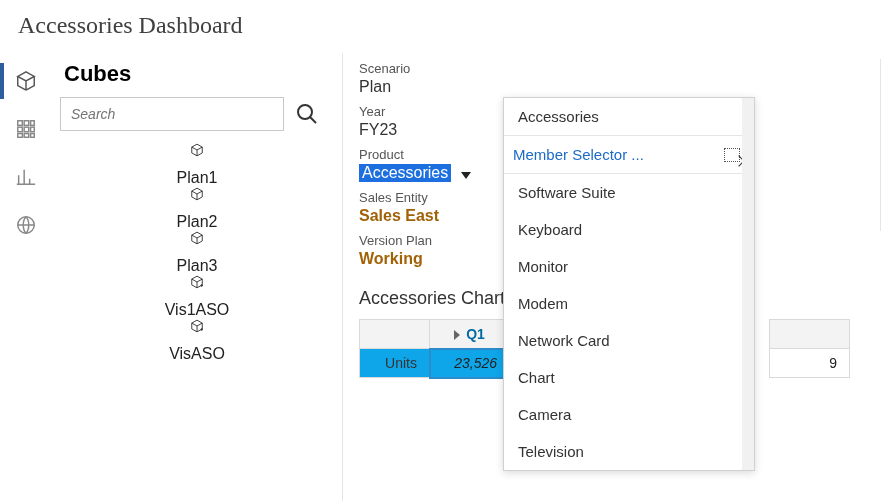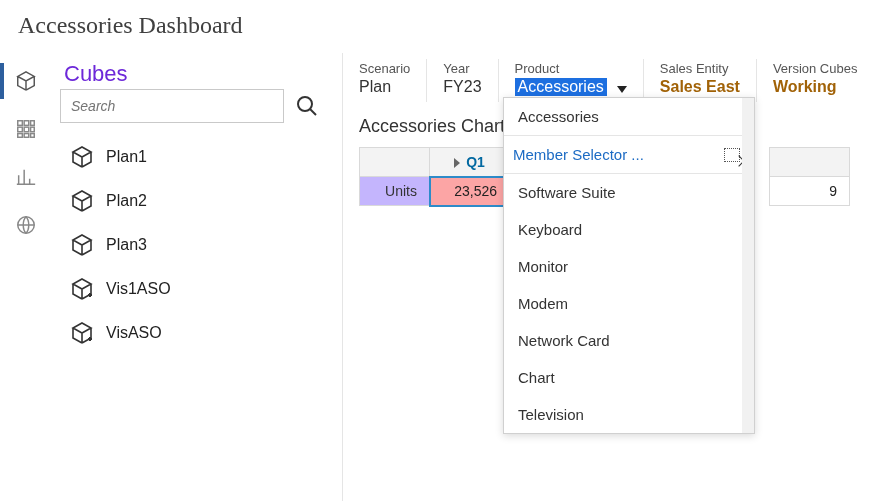--- a/index.html
+++ b/index.html
@@ -52,23 +52,23 @@
   }
   .iconrail svg { width: 22px; height: 22px; stroke: #555; fill: none; stroke-width: 1.6; }
   .iconrail .rail-item:not(.active) svg { stroke: #888; }
   
   .cubes-panel {
     width: 290px;
     padding: 8px 18px 0 8px;
   }
   .cubes-title {
     font-size: 22px;
-    font-weight: 400;
-    color: #6d28d9;
-    margin-bottom: 2px;
+    font-weight: 700;
+    color: #000000;
+    margin-bottom: 10px;
     padding-left: 4px;
   }
   .search-row {
     display: flex;
     align-items: center;
     gap: 6px;
     margin-bottom: 12px;
   }
   .search-input {
     flex: 1;
@@ -91,33 +91,35 @@
   .search-btn svg { width: 24px; height: 24px; stroke: #333; fill: none; stroke-width: 2; }
   .cube-list { padding-left: 10px; }
   .cube-item {
     display: flex;
     align-items: center;
     gap: 12px;
     height: 44px;
     cursor: pointer;
     font-size: 16px;
     color: #222;
+    flex-direction: column;
   }
   .cube-item svg { width: 24px; height: 24px; stroke: #333; fill: none; stroke-width: 1.6; }
   
   .content {
     flex: 1;
     border-left: 1px solid #e5e5e5;
     padding: 0;
     position: relative;
   }
   .pov-bar {
     display: flex;
     border-bottom: 0;
     padding-top: 6px;
+    flex-direction: column;
   }
   .pov-cell {
     padding: 2px 16px 6px;
     border-right: 1px solid #e5e5e5;
   }
   .pov-cell:last-child { border-right: 0; }
   .pov-label {
     font-size: 13px;
     color: #555;
     margin-bottom: 2px;
@@ -158,35 +160,36 @@
     padding: 6px 12px;
     font-size: 14px;
     font-weight: 400;
   }
   .grid thead th {
     background: #f3f3f3;
     color: #0369a1;
   }
   .grid thead th.first { background: #f3f3f3; width: 70px; }
   .grid tbody td.label {
-    background: #c4b5fd;
+    background: #0ea5e9;
     text-align: right;
     color: #333;
     width: 70px;
   }
   .grid tbody td.val {
     text-align: right;
     color: #222;
     font-family: inherit;
     width: 80px;
   }
   .grid tbody td.val.sel {
     outline: 2px solid #2d8bc9;
     outline-offset: -1px;
-    background: #fca5a5;
+    background: #0ea5e9;
+    font-style: italic;
   }
   .expand-tri {
     display: inline-block;
     width: 0; height: 0;
     border-top: 5px solid transparent;
     border-bottom: 5px solid transparent;
     border-left: 6px solid #666;
     margin-right: 6px;
     vertical-align: middle;
   }
@@ -333,21 +336,21 @@
         <div class="pov-dd">
           <span class="pov-value sel">Accessories</span>
           <span class="caret-down"></span>
         </div>
       </div>
       <div class="pov-cell">
         <div class="pov-label">Sales Entity</div>
         <div class="pov-value link">Sales East</div>
       </div>
       <div class="pov-cell">
-        <div class="pov-label">Version Cubes</div>
+        <div class="pov-label">Version Plan</div>
         <div class="pov-value link">Working</div>
       </div>
     </div>
 
     <div class="chart-title">Accessories Chart</div>
 
     <table class="grid">
       <thead>
         <tr>
           <th class="first"></th>
@@ -386,19 +389,22 @@
       <div class="dd-item">
           <span>Modem</span>
         </div>
       <div class="dd-item">
           <span>Network Card</span>
         </div>
       <div class="dd-item">
           <span>Chart</span>
         </div>
       <div class="dd-item">
+          <span>Camera</span>
+        </div>
+      <div class="dd-item">
           <span>Television</span>
         </div>
       <div class="dd-scroll"></div>
     </div>
 
   </div>
 </div>
 
 </body></html>

